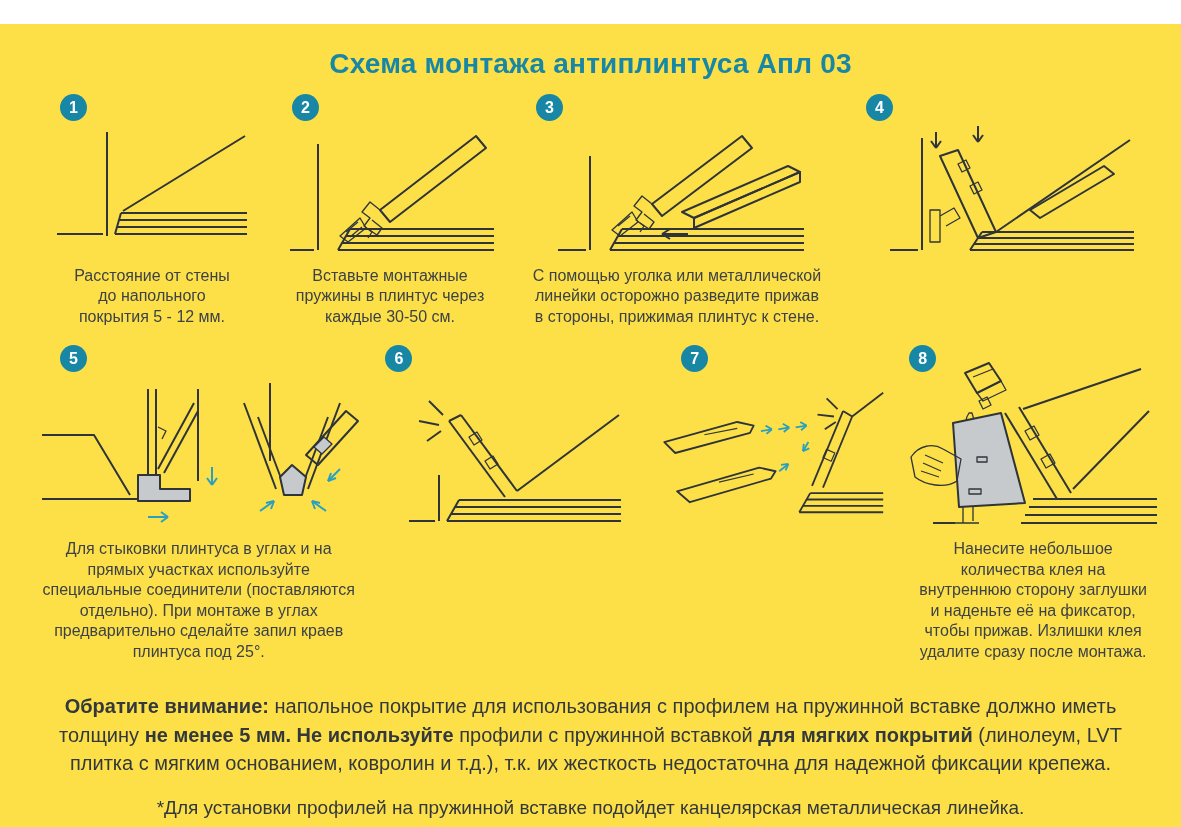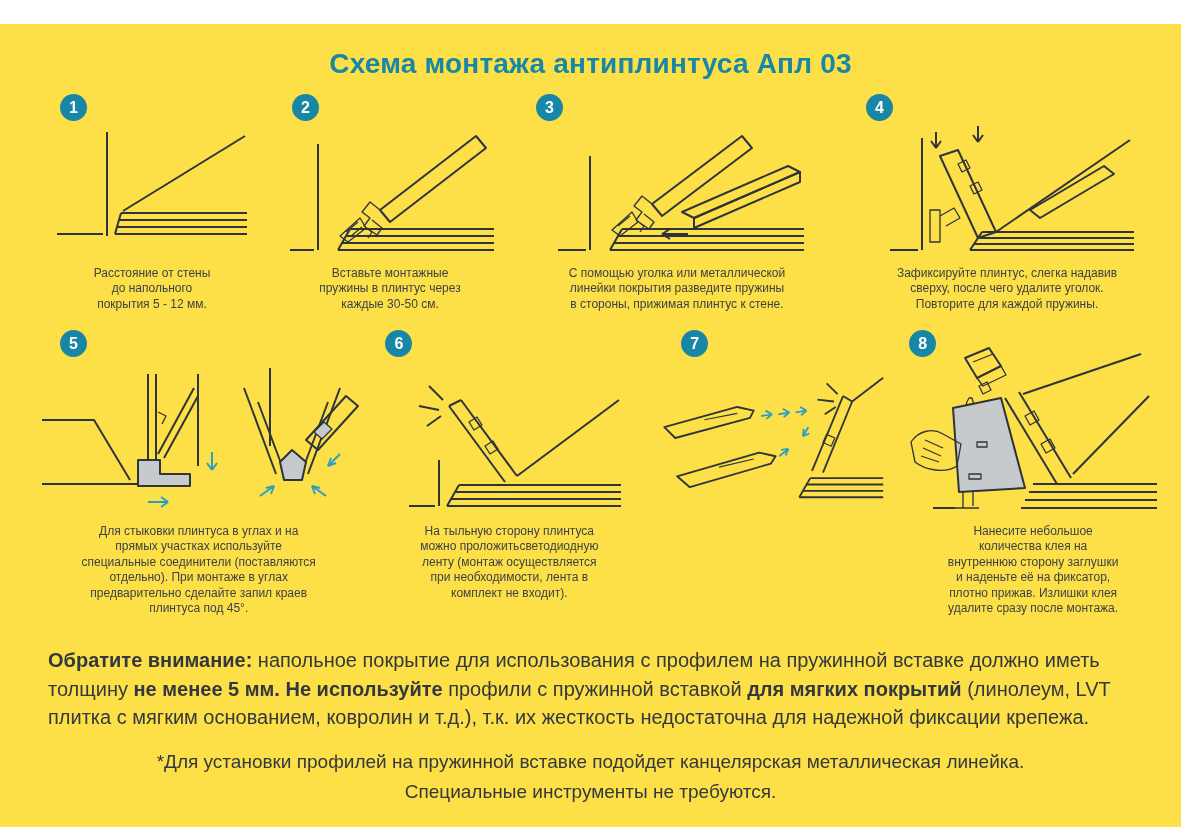--- a/index.html
+++ b/index.html
@@ -21,32 +21,33 @@
   .r2c1{width:330px;} .r2c2{width:300px;} .r2c3{width:228px;} .r2c4{width:300px;}
   .badge-row{padding-left:24px;height:30px;}
   .badge{
     width:27px;height:27px;border-radius:50%;background:#1787a5;color:#ffffff;
     font-weight:bold;font-size:16px;display:flex;align-items:center;justify-content:center;
   }
   .diagram{display:flex;justify-content:center;align-items:flex-end;}
   .dg-r1{height:130px;}
   .dg-r2{height:152px;}
   .caption{
-    margin-top:12px;text-align:center;font-size:12px;line-height:1.28;
+    margin-top:12px;text-align:center;font-size:16px;line-height:1.28;
     white-space:pre-line;color:#3c4247;
   }
   .dwg line,.dwg path,.dwg polygon,.dwg polyline,.dwg rect{
     stroke:#2e3439;stroke-width:2;fill:none;stroke-linejoin:round;
   }
   .dwg .thin{stroke-width:1.3;}
   .dwg .teal{stroke:#2aa0bf;}
   .dwg .gfill{fill:#c6cacd;}
   .note{
     margin:30px 48px 0 48px;font-size:20px;line-height:1.42;color:#33383d;
     max-width:1090px;
+    text-align:center;
   }
   .b{font-weight:bold;}
   .footnote{
     margin-top:16px;text-align:center;font-size:19px;line-height:1.55;
     white-space:pre-line;color:#33383d;
   }
 </style>
 </head>
 <body>
 
@@ -154,21 +155,21 @@
             <polygon points="146,92 252,46 252,56 146,102"></polygon>
           </g>
           <g>
             <line x1="140" y1="108" x2="114" y2="108"></line>
             <line x1="114" y1="108" x2="122" y2="103"></line>
               <line x1="114" y1="108" x2="122" y2="113"></line>
           </g>
         </svg>
       </div>
       <div class="caption">С помощью уголка или металлической
-линейки покрытия разведите пружины
+линейки осторожно разведите прижав
 в стороны, прижимая плинтус к стене.</div>
     </div>
 
     <div class="cell r1c4">
       <div class="badge-row">
         <div class="badge">4</div>
       </div>
       <div class="diagram dg-r1">
         <svg class="dwg" width="258" height="130" viewBox="0 0 258 130">
           <g>
@@ -200,23 +201,20 @@
           </g>
           <g>
             <line x1="104" y1="108" x2="256" y2="108"></line>
               <line x1="100" y1="114" x2="256" y2="114"></line>
             <line x1="96" y1="120" x2="256" y2="120"></line>
               <line x1="92" y1="126" x2="256" y2="126"></line>
             <line x1="104" y1="108" x2="92" y2="126"></line>
           </g>
         </svg>
       </div>
-      <div class="caption">Зафиксируйте плинтус, слегка надавив
-сверху, после чего удалите уголок.
-Повторите для каждой пружины.</div>
     </div>
   </div>
 
   <div class="row row2">
 
     <div class="cell r2c1">
       <div class="badge-row">
         <div class="badge">5</div>
       </div>
       <div class="diagram dg-r2">
@@ -273,21 +271,21 @@
             <line class="teal" x1="290" y1="104" x2="293" y2="96"></line>
               <line class="teal" x1="290" y1="104" x2="298" y2="101"></line>
           </g>
         </svg>
       </div>
       <div class="caption">Для стыковки плинтуса в углах и на
 прямых участках используйте
 специальные соединители (поставляются
 отдельно). При монтаже в углах
 предварительно сделайте запил краев
-плинтуса под 45°.</div>
+плинтуса под 25°.</div>
     </div>
 
     <div class="cell r2c2">
       <div class="badge-row">
         <div class="badge">6</div>
       </div>
       <div class="diagram dg-r2">
         <svg class="dwg" width="232" height="148" viewBox="0 0 232 148">
           <g>
             <line x1="36" y1="22" x2="50" y2="36"></line>
@@ -310,25 +308,20 @@
             </g>
           <g>
             <line x1="66" y1="121" x2="228" y2="121"></line>
               <line x1="62" y1="128" x2="228" y2="128"></line>
             <line x1="58" y1="135" x2="228" y2="135"></line>
               <line x1="54" y1="142" x2="228" y2="142"></line>
             <line x1="66" y1="121" x2="54" y2="142"></line>
           </g>
         </svg>
       </div>
-      <div class="caption">На тыльную сторону плинтуса
-можно проложитьсветодиодную
-ленту (монтаж осуществляется
-при необходимости, лента в
-комплект не входит).</div>
     </div>
 
     <div class="cell r2c3">
       <div class="badge-row">
         <div class="badge">7</div>
       </div>
       <div class="diagram dg-r2">
         <svg class="dwg" width="250" height="148" viewBox="0 0 250 148">
           <g>
             <polygon points="8,62 88,40 106,44 102,52 20,74"></polygon>
@@ -421,21 +414,21 @@
           <g>
             <path class="thin" d="M56 148 v16 M66 148 v14 M48 164 h24"></path>
             <line x1="26" y1="164" x2="48" y2="164"></line>
           </g>
         </svg>
       </div>
       <div class="caption">Нанесите небольшое
 количества клея на
 внутреннюю сторону заглушки
 и наденьте её на фиксатор,
-плотно прижав. Излишки клея
+чтобы прижав. Излишки клея
 удалите сразу после монтажа.</div>
     </div>
   </div>
 
   <div class="note"><span class="b">Обратите внимание:</span><span> напольное покрытие для использования с профилем на пружинной вставке должно иметь толщину </span><span class="b">не менее 5 мм. Не используйте</span><span> профили с пружинной вставкой </span><span class="b">для мягких покрытий</span><span> (линолеум, LVT плитка с мягким основанием, ковролин и т.д.), т.к. их жесткость недостаточна для надежной фиксации крепежа.</span></div>
 
   <div class="footnote">*Для установки профилей на пружинной вставке подойдет канцелярская металлическая линейка.
 Специальные инструменты не требуются.</div>
 
 </div>

